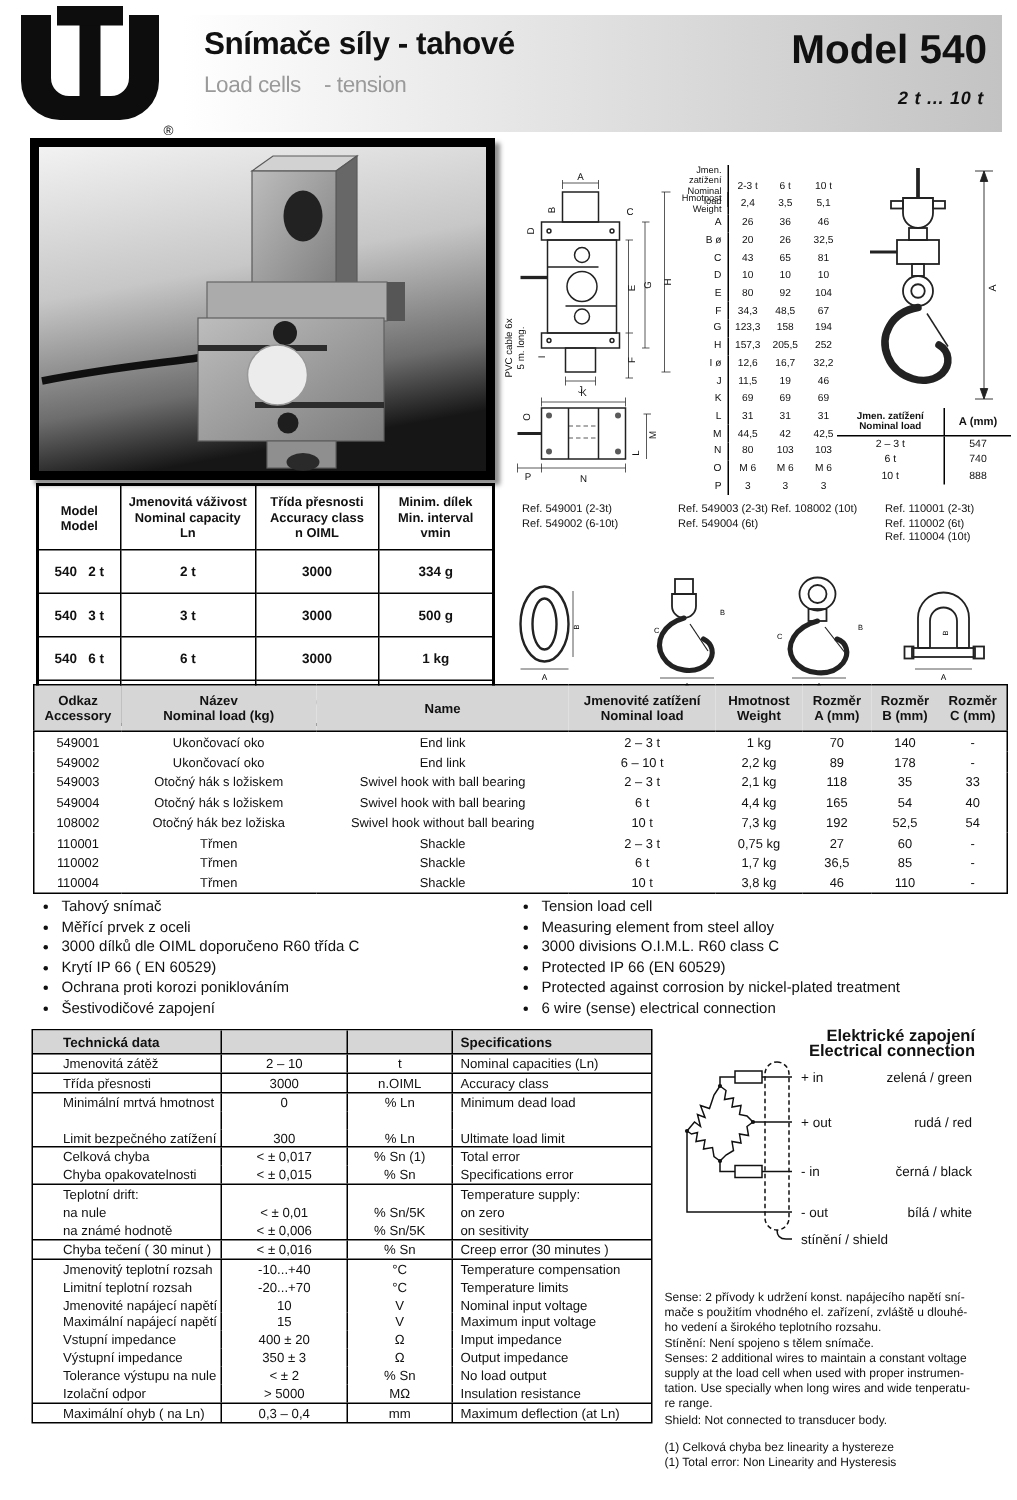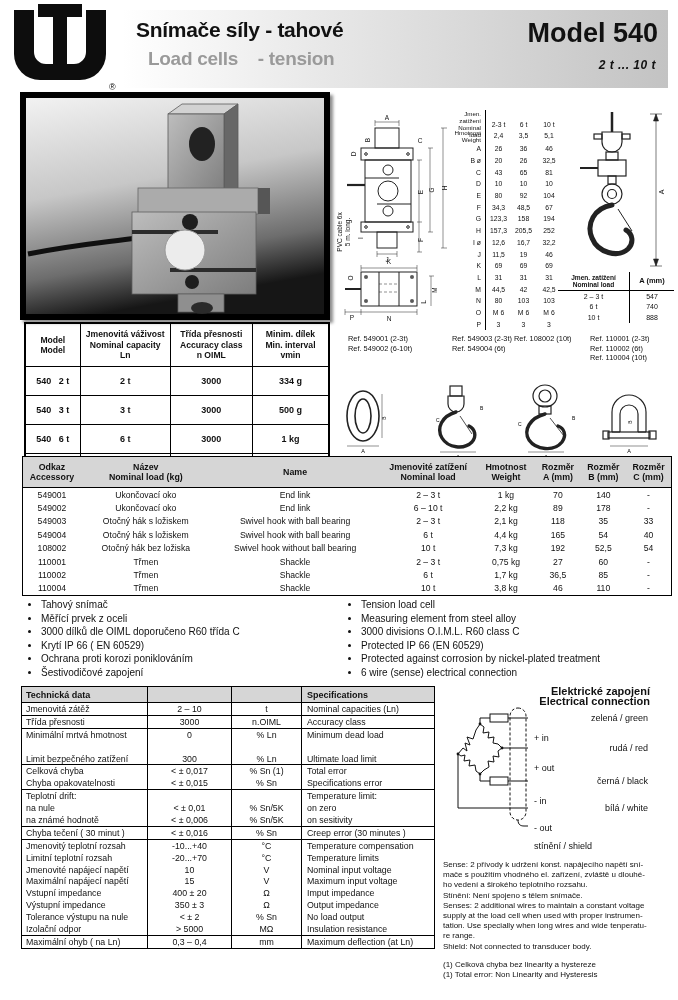--- a/index.html
+++ b/index.html
@@ -6,21 +6,21 @@
   .page{position:relative;width:678px;height:1000px;background:#fff;margin:0 auto;
         font-family:"Liberation Sans","DejaVu Sans",sans-serif;color:#111;overflow:hidden;}
   .pre{white-space:pre-line;}
   .prex{white-space:pre;}
 
   
   .logo{position:absolute;left:8px;top:4px;width:110px;height:90px;}
   .band{position:absolute;left:122px;top:10px;width:546px;height:78px;
         background:linear-gradient(90deg,#ffffff 0%,#ececec 30%,#c3c3c3 100%);}
   .t-cs{position:absolute;left:14px;top:8px;font-size:21px;font-weight:bold;letter-spacing:-0.3px;}
-  .t-en{position:absolute;left:26px;top:38px;font-size:19px;font-weight:bold;color:#9a9a9a;letter-spacing:-0.3px;}
+  .t-en{position:absolute;left:14px;top:38px;font-size:15px;font-weight:normal;color:#9a9a9a;letter-spacing:-0.3px;}
   .model{position:absolute;right:10px;top:8px;font-size:27px;font-weight:bold;}
   .range{position:absolute;right:12px;top:48px;font-size:12px;font-weight:bold;letter-spacing:0.5px;font-style:italic;}
 
   
   .photo{position:absolute;left:20px;top:92px;width:310px;height:228px;box-shadow:3px 3px 3px rgba(0,0,0,.45);}
 
   
   .front-drawing{position:absolute;left:333px;top:112px;width:117px;height:218px;}
   .cable-note{position:absolute;left:336px;top:268px;width:72px;font-size:6.5px;line-height:8px;
               transform:rotate(-90deg);transform-origin:0 0;text-align:center;}
@@ -63,30 +63,30 @@
   .feat li{line-height:13.6px;list-style:disc;}
   .feat-cs{left:28px;width:300px;}
   .feat-en{left:348px;width:325px;}
 
   
   .spec{position:absolute;left:21px;top:686px;width:412px;border:1.2px solid #000;}
   .spec-head,.spec-row{display:grid;grid-template-columns:125px 84px 70px 133px;align-items:center;}
   .spec-head{height:15px;background:#d6d6d6;font-weight:bold;font-size:9px;border-bottom:1px solid #000;}
   .spec-row{height:11.9px;font-size:8.8px;}
   .spec-row[data-sep="t"]{border-top:1.3px solid #000;}
-  .c1{padding-left:4px;}
+  .c1{padding-left:20px;}
   .c2,.c3{text-align:center;border-left:0.8px solid #000;height:100%;display:flex;align-items:center;justify-content:center;}
   .c4{padding-left:5px;border-left:0.8px solid #000;height:100%;display:flex;align-items:center;}
 
   
   .wiring{position:absolute;left:443px;top:686px;width:235px;height:176px;}
   .wtitle{position:absolute;top:0;right:28px;text-align:right;font-size:11px;font-weight:bold;line-height:10px;white-space:pre-line;}
   .bridge{position:absolute;left:7px;top:6px;}
   .pin{position:absolute;left:0;width:235px;height:11px;font-size:9px;}
-  .sig{position:absolute;left:91px;margin-top:20px;}
+  .sig{position:absolute;left:91px;}
   .colr{position:absolute;right:30px;}
   .pin0{top:27px;}.pin1{top:57px;}.pin2{top:90px;}.pin3{top:117px;}.pin4{top:135px;}
 
   
   .notes{position:absolute;left:443px;top:860px;width:232px;font-size:8px;line-height:10.2px;}
   .footnotes{margin-top:8px;}
 
   .footer{position:absolute;left:0;right:0;top:966px;text-align:center;font-size:10px;font-weight:bold;}
 
   svg text{font-family:"Liberation Sans","DejaVu Sans",sans-serif;}
@@ -676,21 +676,21 @@
         <div class="c1">Chyba opakovatelnosti</div>
         <div class="c2">&lt; ± 0,015</div>
         <div class="c3">% Sn</div>
         <div class="c4">Specifications error</div>
       </div>
 
       <div class="spec-row" data-sep="t">
         <div class="c1">Teplotní drift:</div>
         <div class="c2"></div>
         <div class="c3"></div>
-        <div class="c4">Temperature limit:</div>
+        <div class="c4">Temperature supply:</div>
       </div>
 
       <div class="spec-row" data-sep="n">
         <div class="c1">na nule</div>
         <div class="c2">&lt; ± 0,01</div>
         <div class="c3">% Sn/5K</div>
         <div class="c4">on zero</div>
       </div>
 
       <div class="spec-row" data-sep="n">

